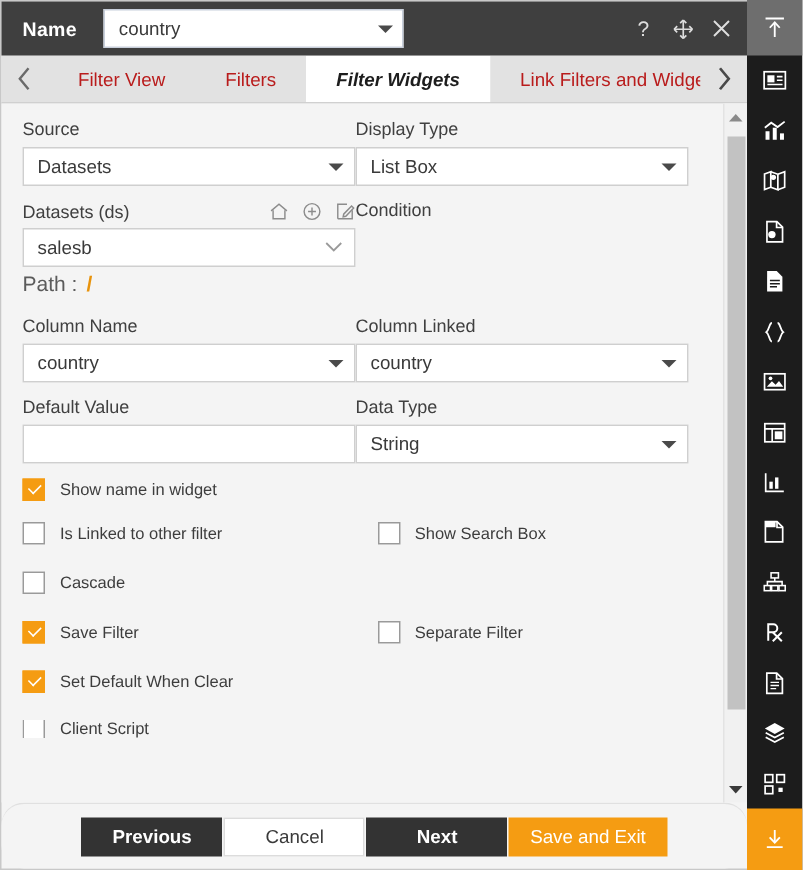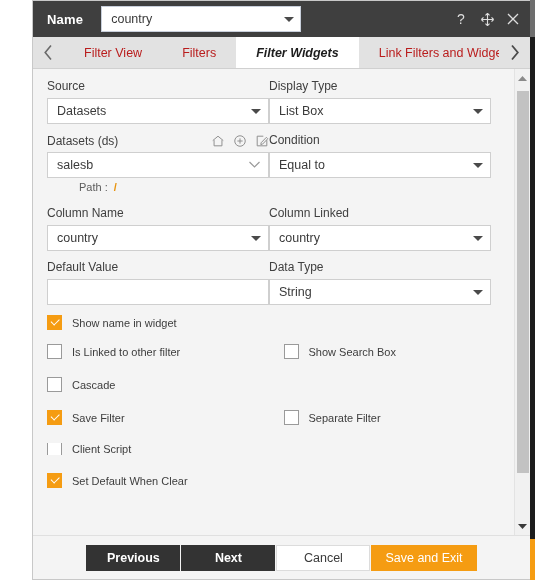--- a/index.html
+++ b/index.html
@@ -7,21 +7,20 @@
     width: 535px; height: 580px;
     font-family: "Liberation Sans", sans-serif;
     font-size: 12px;
     background: #ffffff;
     overflow: hidden;
   }
   #app {
     position: relative;
     width: 535px; height: 580px;
     display: flex;
-    padding-left: 32px;
   }
 
   
   .dialog {
     width: 498px; height: 580px;
     display: flex; flex-direction: column;
     background: #f4f4f4;
     border: 1px solid #c8c8c8;
     border-right: none;
   }
@@ -126,22 +125,22 @@
   .field {
     height: 26px; background: #ffffff;
     border: 1px solid #cfcfcf;
     display: flex; align-items: center;
     padding: 0 7px 0 9px;
     font-size: 12.5px; color: #3a3a3a;
   }
   .field .val { flex: 1; overflow: hidden; white-space: nowrap; }
   .field.plain { padding-right: 9px; }
   .path {
-    font-size: 11px; color: #5b5b5b;
-    margin-top: 3px; margin-bottom: 4px; margin-left: 32px;
+    font-size: 14px; color: #5b5b5b;
+    margin-top: 3px; margin-bottom: 4px;
   }
   .path .slash { color: #e8930c; font-weight: bold; margin-left: 6px; }
 
   
   .cbrow { display: flex; gap: 20px; margin: 10px 0 4px 0; }
   .cbcol { width: 222px; display: flex; align-items: center; }
   .cb {
     width: 15px; height: 15px; flex: 0 0 15px;
     border: 1px solid #9a9a9a; background: #ffffff;
     margin-right: 10px;
@@ -159,20 +158,21 @@
   .cb-list .cbrow:first-child { margin-bottom: 18px; }
   .clipped { overflow: hidden; height: 12px; }
 
   
   .footer {
     height: 44px; flex: 0 0 44px;
     background: #f4f4f4;
     border-top: 1px solid #e0e0e0;
     display: flex; align-items: center; justify-content: center;
     gap: 1px;
+    border-radius: 15px;
   }
   .btn {
     height: 26px; min-width: 94px;
     display: flex; align-items: center; justify-content: center;
     font-size: 12.5px; padding: 0 14px;
   }
   .btn.dark { background: #333333; color: #ffffff; font-weight: bold; }
   .btn.light { background: #ffffff; color: #3a3a3a; border: 1px solid #dcdcdc; }
   .btn.orange { background: #f59c12; color: #ffffff; }
 
@@ -306,24 +306,20 @@
                     <path d="M1.5 2L6.5 7L11.5 2"></path>
                   </svg>
               </span>
             </div>
             <div class="path">
               <span>Path :</span><span class="slash">/</span>
             </div>
           </div>
           <div class="col">
             <label class="fl">Condition</label>
-            <div class="field">
-              <span class="val">Equal to</span>
-              <span class="tri-down"></span>
-            </div>
           </div>
         </div>
 
         <div class="row">
           <div class="col">
             <label class="fl">Column Name</label>
             <div class="field">
               <span class="val">country</span>
               <span class="tri-down"></span>
             </div>
@@ -381,30 +377,30 @@
           <div class="cbrow">
             <div class="cbcol">
               <span class="cb on"></span>
               <span class="cblabel">Save Filter</span>
             </div>
             <div class="cbcol">
               <span class="cb"></span>
               <span class="cblabel">Separate Filter</span>
             </div>
           </div>
+          <div class="cbrow">
+            <div class="cbcol">
+              <span class="cb on"></span>
+              <span class="cblabel">Set Default When Clear</span>
+            </div>
+          </div>
           <div class="cbrow clipped">
             <div class="cbcol">
               <span class="cb"></span>
               <span class="cblabel">Client Script</span>
-            </div>
-          </div>
-          <div class="cbrow">
-            <div class="cbcol">
-              <span class="cb on"></span>
-              <span class="cblabel">Set Default When Clear</span>
             </div>
           </div>
         </div>
 
       </div>
 
       <div class="vscroll">
         <div class="sb-arrow">
           <svg width="11" height="7" viewBox="0 0 11 7">
               <path d="M5.5 1L10 6H1z" fill="#8a8a8a"></path>
@@ -416,22 +412,22 @@
         <div class="sb-arrow">
           <svg width="11" height="7" viewBox="0 0 11 7">
               <path d="M5.5 6L1 1h9z" fill="#3a3a3a"></path>
             </svg>
         </div>
       </div>
     </div>
 
     <div class="footer">
       <div class="btn dark">Previous</div>
+      <div class="btn light">Cancel</div>
       <div class="btn dark">Next</div>
-      <div class="btn light">Cancel</div>
       <div class="btn orange">Save and Exit</div>
     </div>
   </div>
 
   <div class="rail">
     <div class="rail-top">
       <svg width="17" height="17" viewBox="0 0 18 18" fill="none" stroke="#ffffff" stroke-width="1.3">
         <path d="M2.5 2.5h13"></path>
           <path d="M9 15.5V5.5"></path>
           <path d="M5.5 9L9 5.2L12.5 9"></path>

